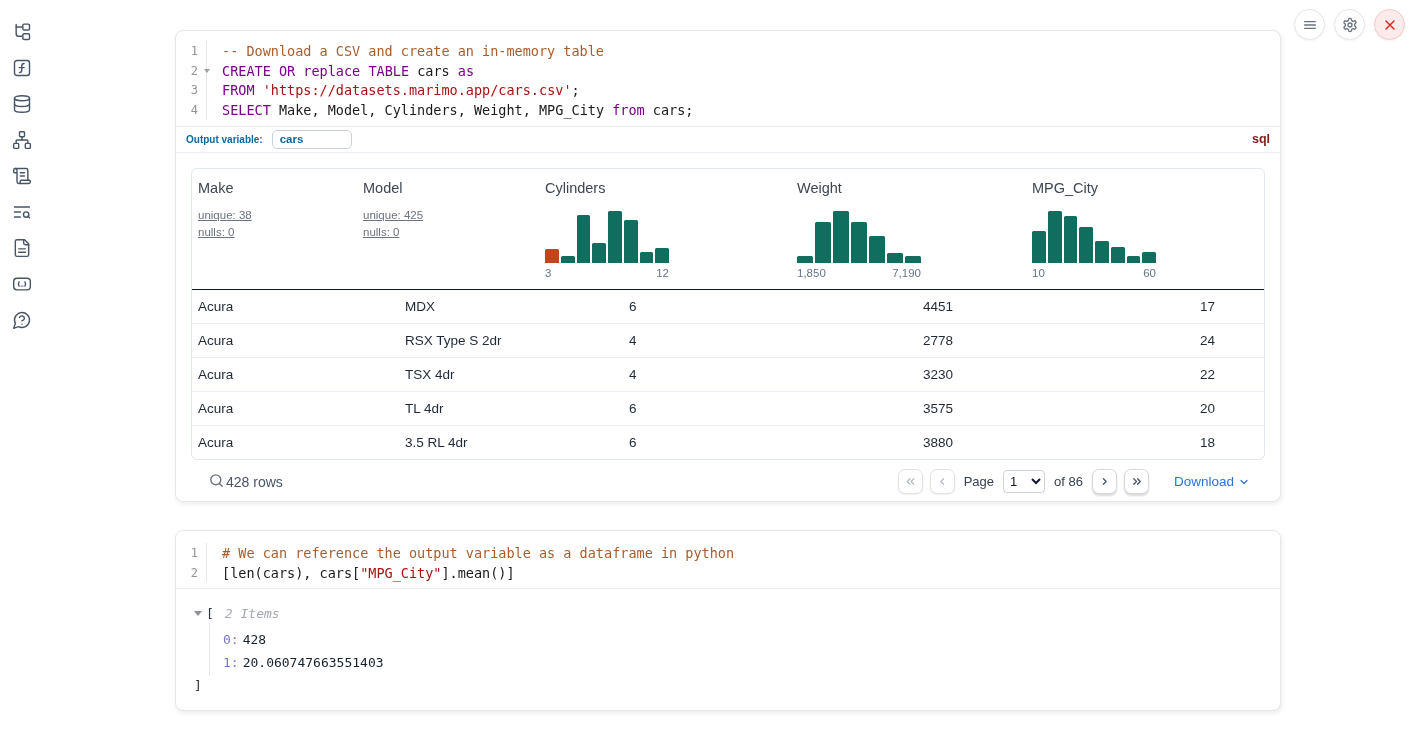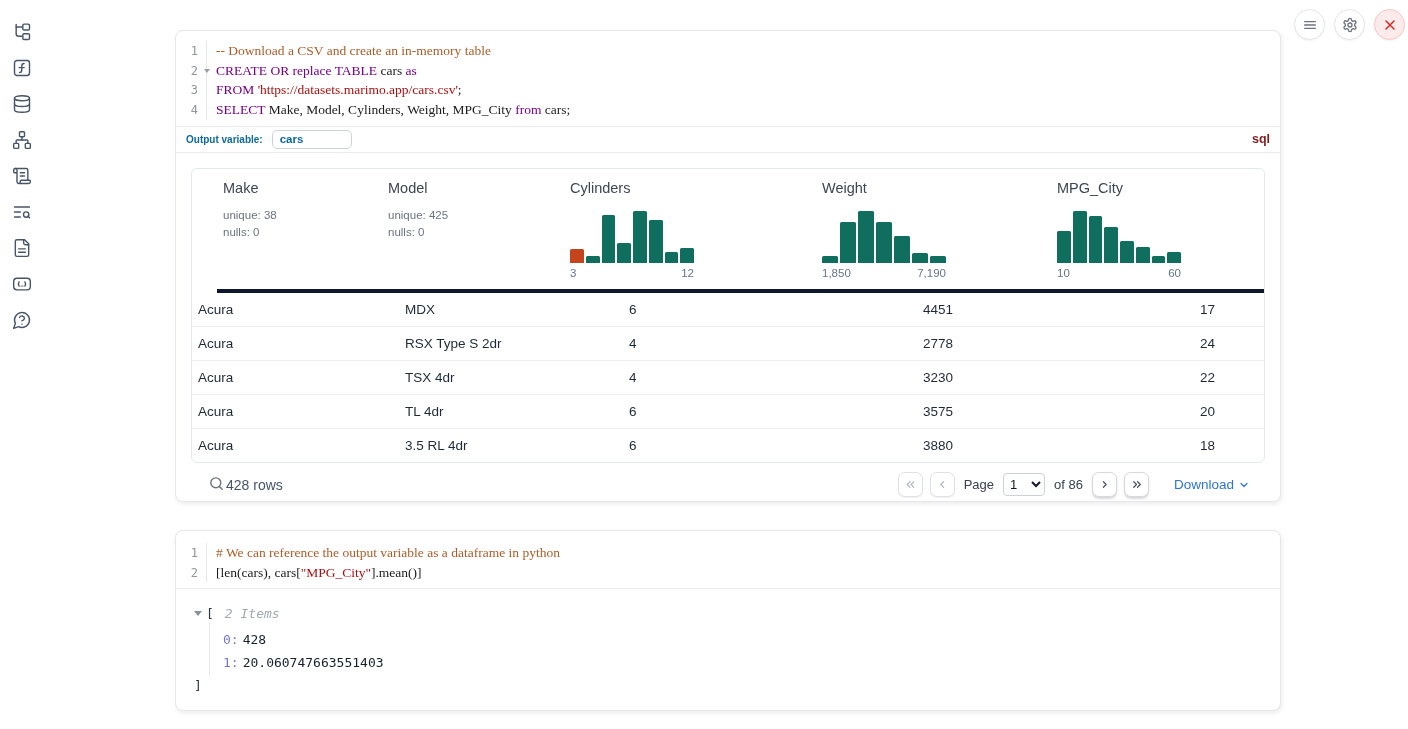--- a/index.html
+++ b/index.html
@@ -27,42 +27,42 @@
 
   
   .code-editor { padding:10px 0 6px; cursor:text; }
   #card2 .code-editor { padding-top:12px; }
   .code-line { display:flex; height:19.7px; align-items:center; font-family:"DejaVu Sans Mono",monospace; font-size:13.5px; white-space:pre; }
   .gutter { width:30px; flex:none; text-align:right; padding-right:8px; color:#909699; font-size:12px;
             font-family:"DejaVu Sans Mono",monospace; position:relative; align-self:stretch; display:flex; align-items:center; justify-content:flex-end; }
   .gutter-line { position:absolute; right:-1px; top:0; bottom:0; width:1px; background:#e6e6e6; }
   .fold { position:absolute; right:-4px; top:8px; width:0; height:0; border-left:3.5px solid transparent;
           border-right:3.5px solid transparent; border-top:4.5px solid #9aa0a8; cursor:pointer; }
-  .code-content { padding-left:10px;font-family:Liberation Serif, serif; }
+  .code-content { padding-left:16px; }
   .tok-kw  { color:#770088;text-align:center; }
   .tok-str { color:#aa1111; }
   .tok-com { color:#ab5c28; }
   .tok-pl  { color:#1b1b1b; }
 
   
   .outvar-row { height:27px; border-top:1px solid #e9ecf0; border-bottom:1px solid #e9ecf0;
                 display:flex; align-items:center; padding:0 10px; gap:9px; }
   .outvar-label { font-size:10px; font-weight:bold; color:#0c69a0; }
   .outvar-input { width:80px; height:19px; border:1px solid #ccd2d9; border-radius:5px; padding:0 7px;
                   font-family:"Liberation Sans",sans-serif; font-size:11.5px; font-weight:bold; color:#0c69a0; }
   .lang-badge { margin-left:auto; font-size:12.5px; font-weight:bold; color:#7f1d1d; cursor:pointer; }
 
   
   .output-area { padding:15px; }
   .mo-table { border:1px solid #e2e8f0; border-radius:6px; overflow:hidden; width:1074px; }
   .t-head, .t-row { display:grid; grid-template-columns:165px 182px 252px 235px 1fr; }
-  .t-head { border-bottom:4px solid #0f172a;margin-left:25px; }
+  .t-head { border-bottom:1px solid #0f172a; }
   .th { padding:11px 6px 10px; cursor:pointer; }
   .th-title { font-size:14.5px; color:#3d4654; }
-  .th-stats { margin-top:11px; font-size:11.5px; color:#6b7280; line-height:1.5; }
+  .th-stats { margin-top:11px; font-size:11.5px; color:#6b7280; line-height:1.5;text-decoration:underline; }
   .hist { width:124px; margin-top:12px; }
   .hist-bars { display:flex; align-items:flex-end; gap:2px; height:55px; }
   .hist-bar { flex:1; border-radius:1.5px 1.5px 0 0; }
   .hist-axis { display:flex; justify-content:space-between; font-size:11.5px; color:#64748b; margin-top:4px; }
   .t-row { border-top:1px solid #eceff3;gap:42px; }
   .t-row:first-child { border-top:none; }
   .td { height:33px; padding:0 6px; display:flex; align-items:center; font-size:13.5px; color:#1f2937; }
 
   
   .t-footer { height:44px; display:flex; align-items:center; padding:0 15px; }

